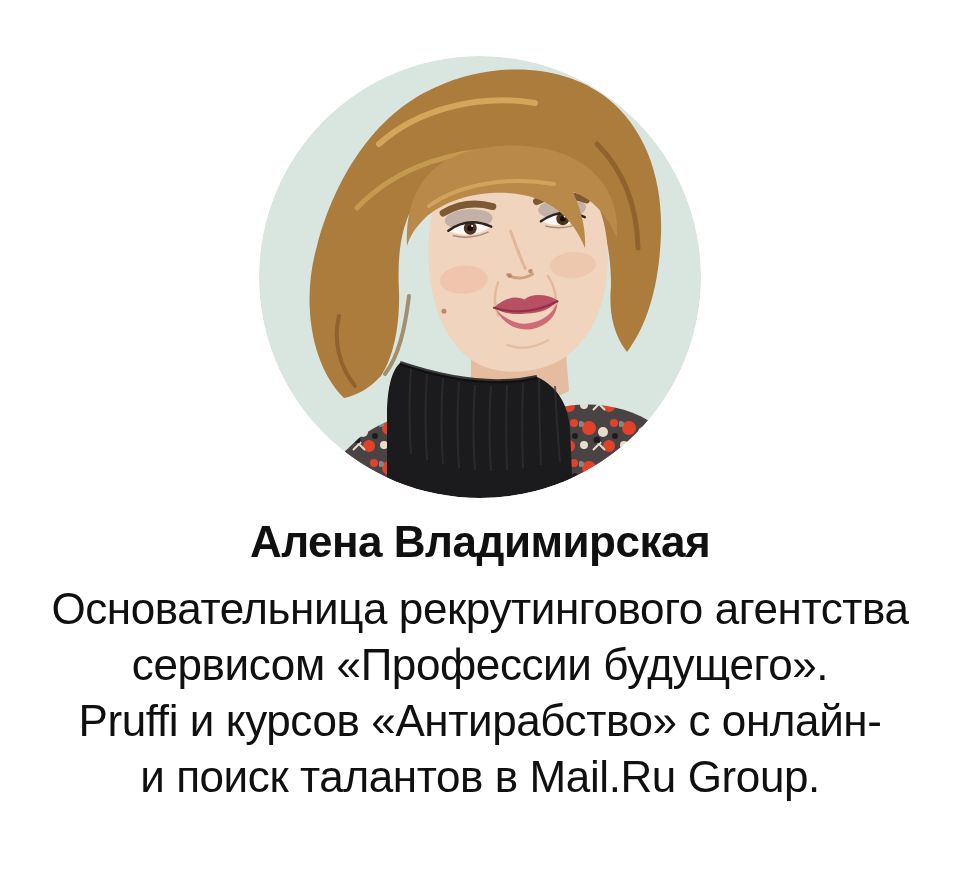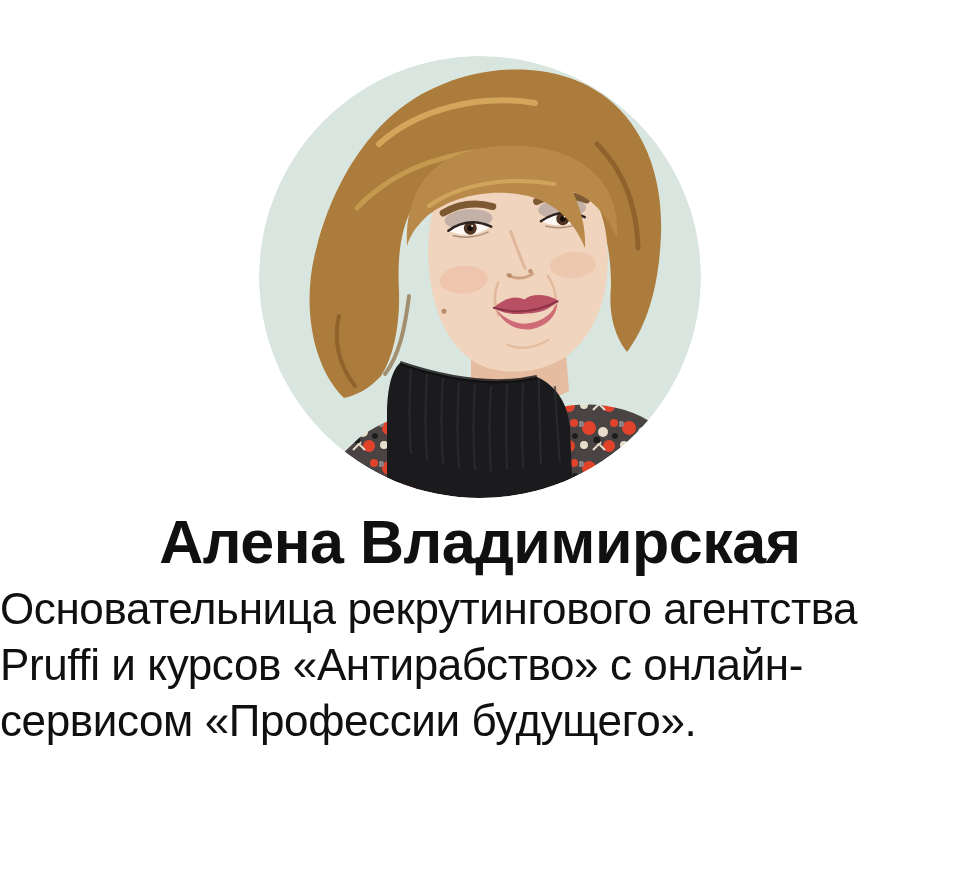--- a/index.html
+++ b/index.html
@@ -18,34 +18,34 @@
   .avatar {
     width: 442px;
     height: 442px;
     margin: 56px auto 0;
     border-radius: 50%;
     overflow: hidden;
   }
   .avatar svg { display: block; width: 442px; height: 442px; }
   .name {
     margin: 12px 0 0;
-    font-size: 61px;
+    font-size: 44px;
     line-height: 64px;
     font-weight: 700;
     letter-spacing: -0.5px;
     text-align: center;
     color: #101010;
   }
   .bio {
     margin: 7px 0 0;
     font-size: 44px;
     line-height: 56px;
     font-weight: 400;
     letter-spacing: -0.4px;
-    text-align: left;
+    text-align: center;
     color: #101010;
   }
   .bio .line { display: block; }
 </style>
 </head>
 <body>
 
 <div class="card">
 
   <div class="avatar">
@@ -170,17 +170,18 @@
           <path d="M141 307 Q221 334 278 321" stroke="#0e0e10" stroke-width="4" fill="none" opacity="0.8"></path>
         </g>
       </g>
     </svg>
   </div>
 
   <h1 class="name">Алена Владимирская</h1>
 
   <p class="bio">
     <span class="line">Основательница рекрутингового агентства</span>
+    <span class="line">сервисом «Профессии будущего».</span>
     <span class="line">Pruffi и курсов «Антирабство» с онлайн-</span>
-    <span class="line">сервисом «Профессии будущего».</span>
+    <span class="line">и поиск талантов в Mail.Ru Group.</span>
   </p>
 
 </div>
 
 </body></html>

